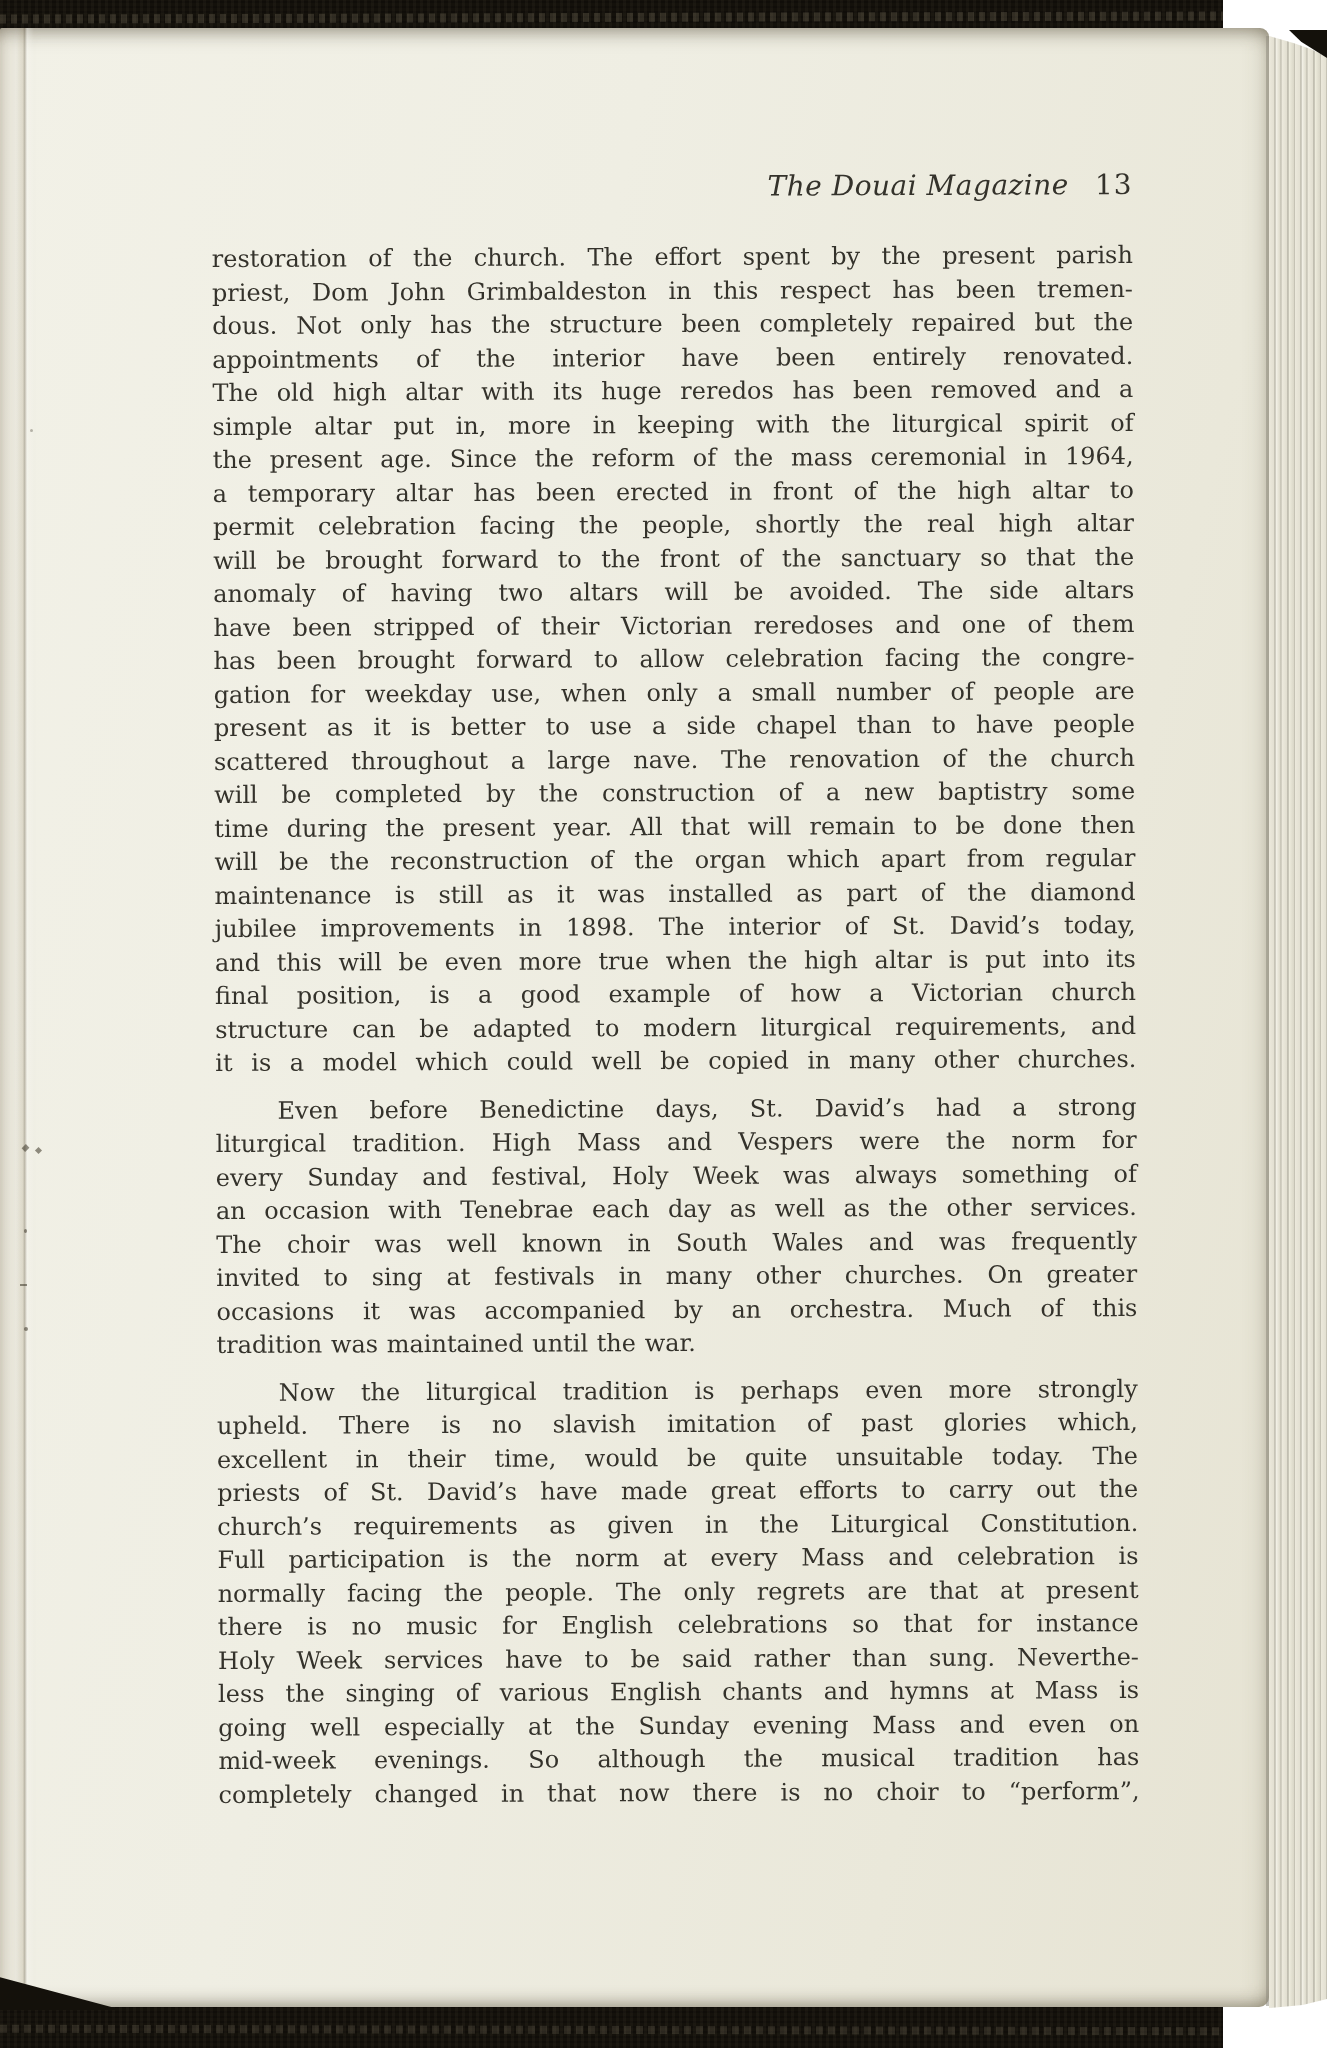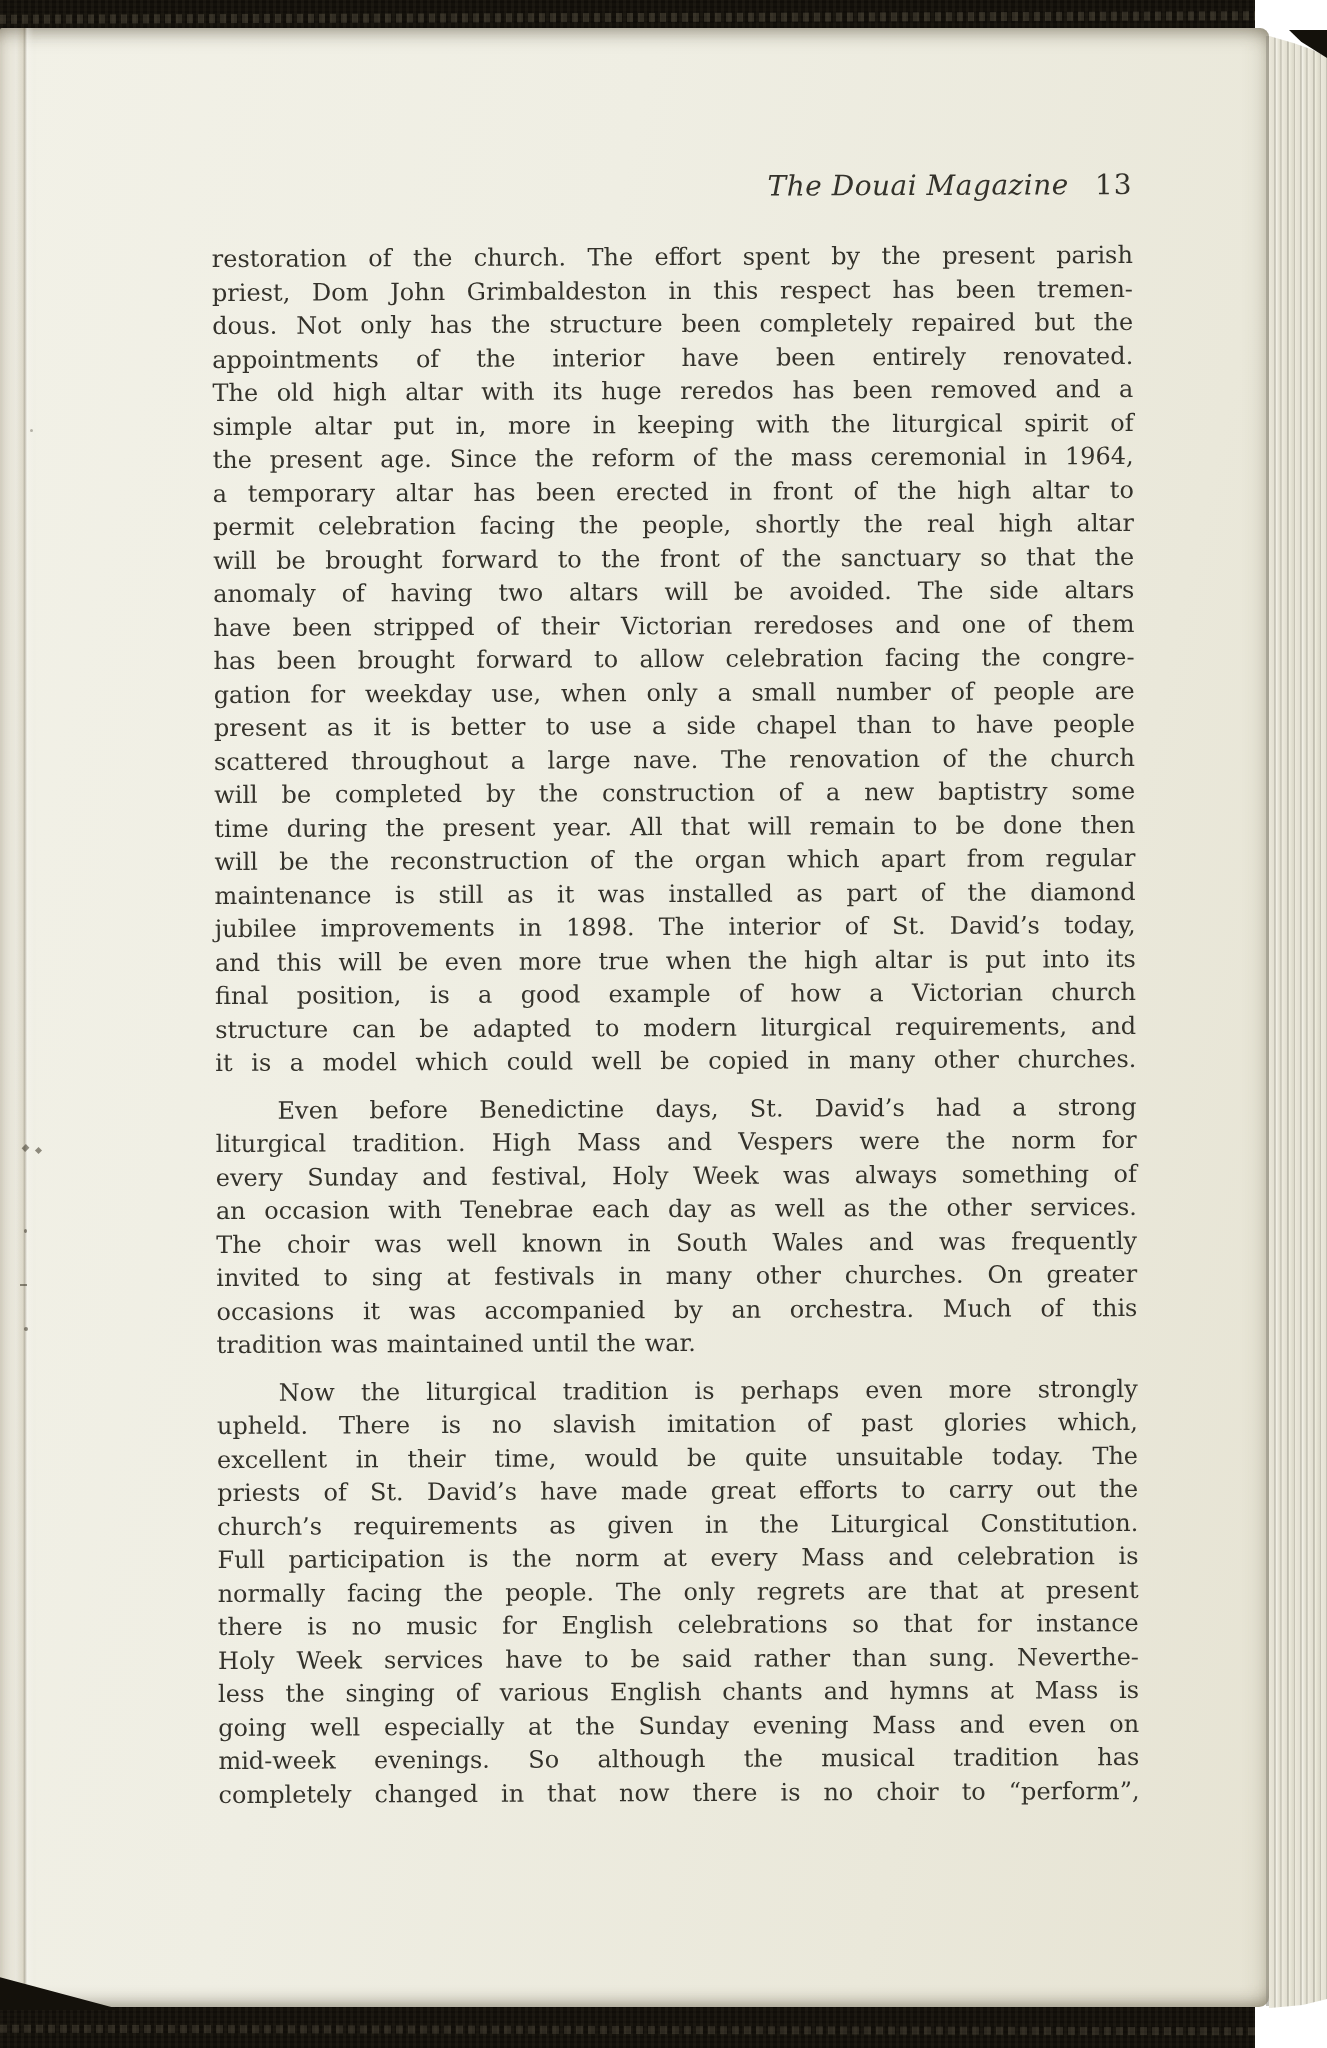--- a/index.html
+++ b/index.html
@@ -8,21 +8,20 @@
     overflow: hidden;
     font-family: "DejaVu Serif", "Liberation Serif", serif;
   }
   #screen {
     position: relative;
     width: 1223px; height: 2048px;
     background-color: #14110b;
     background-image:
       repeating-linear-gradient(90deg, rgba(125,115,92,0.07) 0 3px, transparent 3px 7px),
       repeating-linear-gradient(0deg, rgba(0,0,0,0.22) 0 2px, transparent 2px 5px);
-    padding-left: 32px;
   }
   
   .seam-top {
     position: absolute; left: 0; top: 13px; width: 100%; height: 9px;
     background: repeating-linear-gradient(90deg, rgba(205,192,160,0.16) 0 6px, rgba(0,0,0,0) 6px 11px);
     transform: rotate(-0.15deg);
   }
   .seam-bottom {
     position: absolute; left: 0; top: 2026px; width: 100%; height: 8px;
     background: repeating-linear-gradient(90deg, rgba(205,192,160,0.14) 0 7px, rgba(0,0,0,0) 7px 12px);

